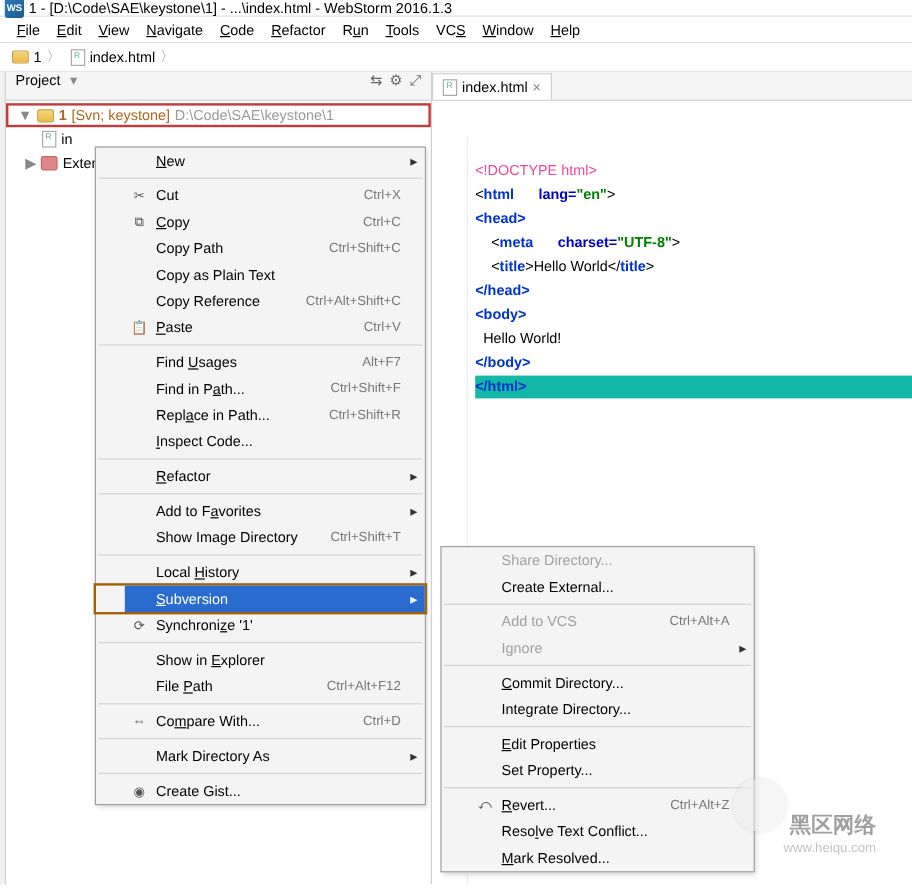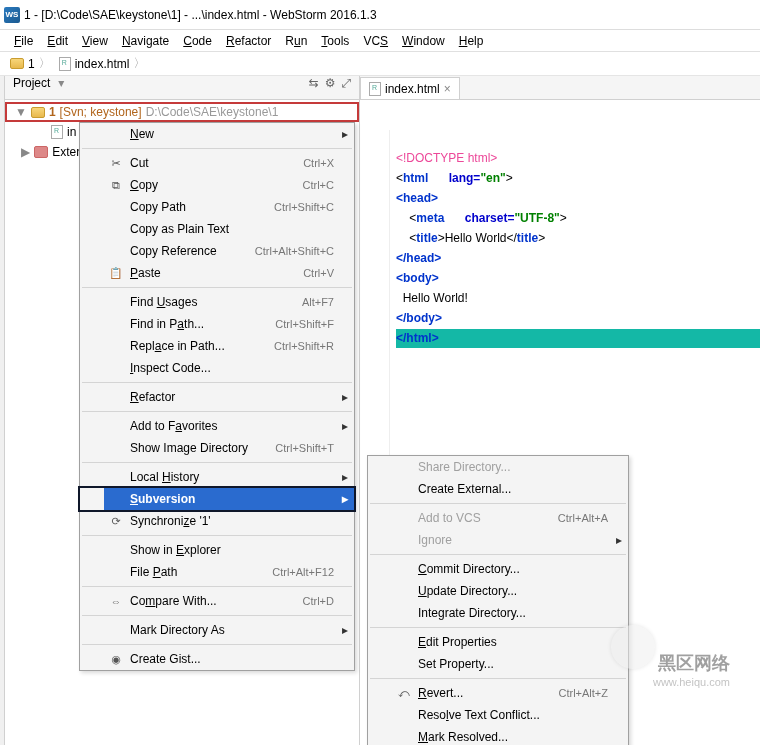--- a/index.html
+++ b/index.html
@@ -1,17 +1,17 @@
 <!DOCTYPE html>
 <html><head>
 <meta charset="utf-8">
 <style>
 * { box-sizing: border-box; margin: 0; padding: 0; font-family: "Segoe UI", Tahoma, sans-serif; font-size: 12px; }
 body { width: 760px; height: 745px; background: #fff; overflow: hidden; position: relative; }
-.titlebar { height: 30px; display: flex; align-items: center; padding: 2px 4px; background: #fff; border-bottom: 1px solid #ddd; }
+.titlebar { height: 14px; display: flex; align-items: center; padding: 2px 4px; background: #fff; border-bottom: 1px solid #ddd; }
 .ws-icon { width: 16px; height: 16px; background: linear-gradient(135deg, #2a7abf, #1b5a90); color: #fff; font-size: 8px; font-weight: bold; display: flex; align-items: center; justify-content: center; border-radius: 2px; margin-right: 4px; }
 .menubar { height: 22px; display: flex; gap: 2px; padding: 0 8px; align-items: center; background: #fff; border-bottom: 1px solid #e0e0e0; }
 .menubar span { padding: 2px 6px; cursor: pointer; }
 .menubar span u { text-decoration: underline; }
 .crumbbar { height: 24px; display: flex; align-items: center; padding: 0 6px; background: #fff; border-bottom: 1px solid #e5e5e5; }
 .crumb { display: flex; align-items: center; gap: 4px; padding: 0 4px; }
 .chev { color: #999; }
 .folder-icon { width: 14px; height: 11px; background: linear-gradient(#f7d67a, #e8b94d); border: 1px solid #c99c2f; border-radius: 2px; display: inline-block; }
 .file-icon { width: 12px; height: 14px; background: #fff; border: 1px solid #aaa; display: inline-block; position: relative; }
 .file-icon::after { content: 'R'; position: absolute; font-size: 7px; color: #5a9; left: 2px; top: 1px; }
@@ -43,22 +43,22 @@
 .menu2 { left: 367px; top: 455px; width: 262px; }
 .mi { display: flex; align-items: center; height: 22px; padding: 0 20px 0 26px; position: relative; cursor: pointer; margin-left: 24px; }
 .mi .ic { position: absolute; left: 4px; width: 16px; height: 16px; display: flex; align-items: center; justify-content: center; font-size: 11px; color: #555; }
 .mi .lbl { flex: 1; }
 .mi .sc { color: #777; font-size: 11px; }
 .mi .arrow { position: absolute; right: 6px; color: #333; }
 .mi.disabled { color: #a0a0a0; }
 .mi.sel { background: #2a6bcf; color: #fff; }
 .mi.sel .arrow { color: #fff; }
 .sep { height: 1px; background: #d4d4d4; margin: 3px 2px; }
-.sub-hl { border: 2px solid #0f172a; margin: -2px; font-weight: bold; }
-.watermark { position: absolute; right: 30px; bottom: 56px; opacity: 0.5; text-align: right; z-index: 20; }
+.sub-hl { border: 2px solid #a16207; margin: -2px; }
+.watermark { position: absolute; right: 30px; bottom: 32px; opacity: 0.5; text-align: right; z-index: 20; }
 .watermark .logo { width: 44px; height: 44px; background: #eee; border-radius: 50%; display: inline-block; box-shadow: 0 0 4px rgba(0,0,0,0.2); }
 .watermark .zh { font-size: 18px; color: #444; font-weight: bold; }
 .watermark .url { font-size: 11px; color: #888; }
 </style>
 </head>
 <body>
 
 <div class="titlebar">
   <span class="ws-icon">WS</span>
   <span>1 - [D:\Code\SAE\keystone\1] - ...\index.html - WebStorm 2016.1.3</span>
@@ -104,21 +104,21 @@
       </div>
     </div>
     <div class="tree">
       <div class="tree-row highlight-red">
         <span style="color:#888">▼</span>
           <span class="folder-icon"></span>
         <span class="proj-name">1</span>
         <span class="proj-name" style="font-weight:normal">[Svn; keystone]</span>
         <span class="proj-path">D:\Code\SAE\keystone\1</span>
       </div>
-      <div class="tree-row" style="padding-left:46px">
+      <div class="tree-row" style="padding-left:30px">
         <span class="file-icon"></span>
           <span>in</span>
       </div>
       <div class="tree-row" style="padding-left:16px">
         <span style="color:#888">▶</span>
           <span style="width:14px;height:12px;background:#d88;border:1px solid #c66;border-radius:2px;display:inline-block"></span>
           <span>Exter</span>
       </div>
     </div>
   </div>
@@ -265,23 +265,20 @@
     </div>
   <div class="mi disabled">
       <span class="lbl">Ignore</span>
       <span class="arrow">▸</span>
     </div>
   <div class="sep"></div>
   <div class="mi">
       <span class="lbl"><u>C</u>ommit Directory...</span>
     </div>
   <div class="mi">
-      <span class="lbl"><u>U</u>pdate Directory...</span>
-    </div>
-  <div class="mi">
       <span class="lbl">Integrate Directory...</span>
     </div>
   <div class="sep"></div>
   <div class="mi">
       <span class="lbl"><u>E</u>dit Properties</span>
     </div>
   <div class="mi">
       <span class="lbl">Set Property...</span>
     </div>
   <div class="sep"></div>

